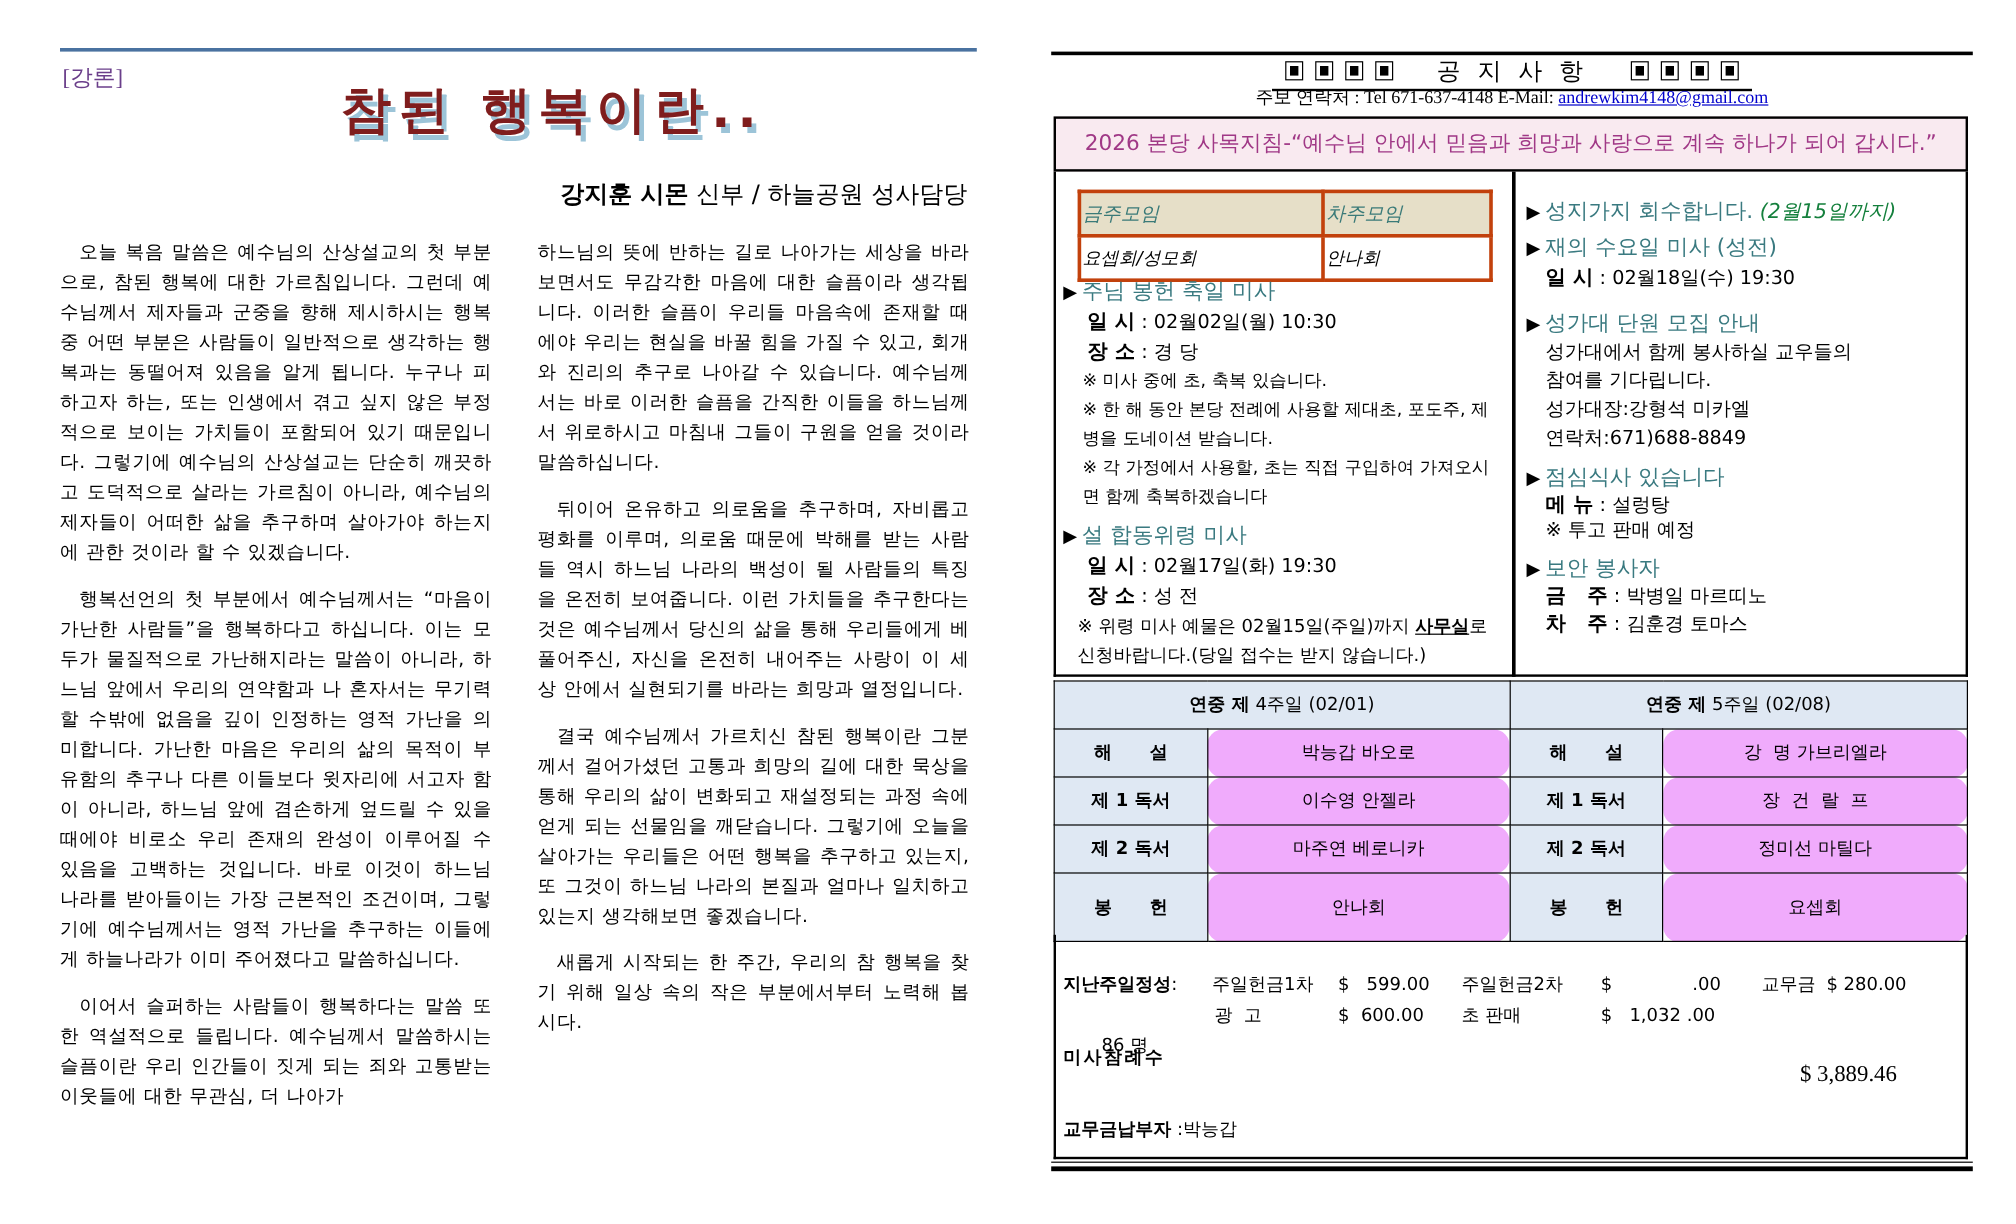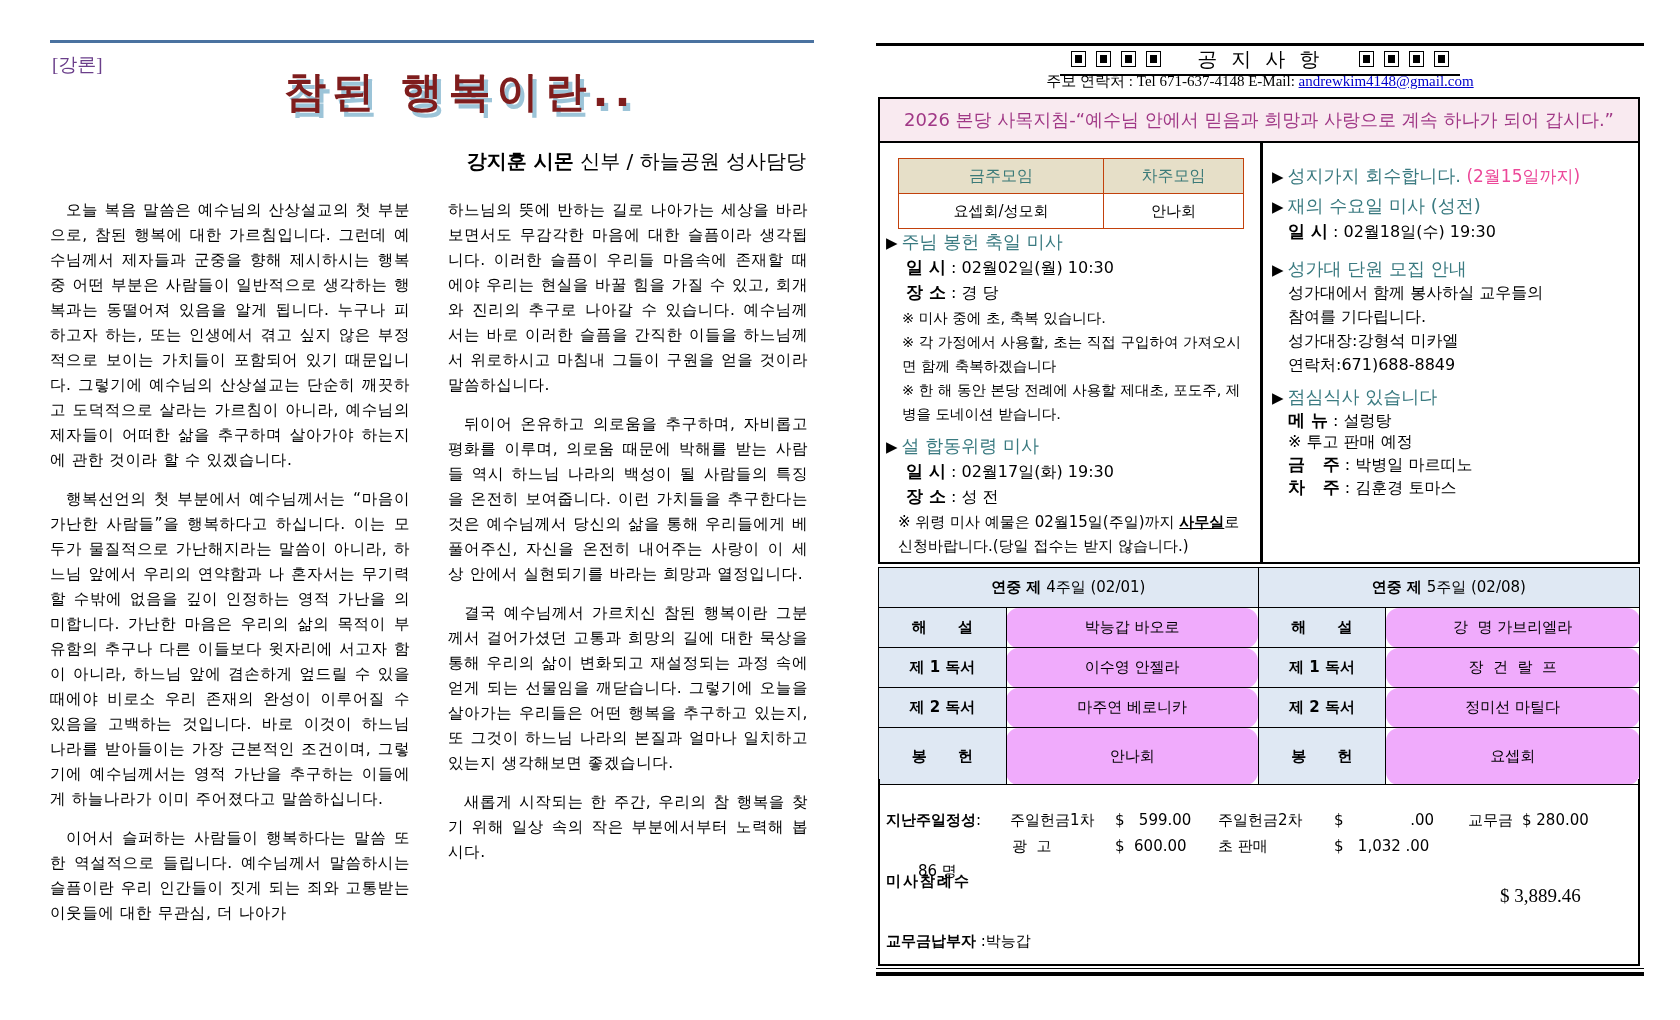--- a/index.html
+++ b/index.html
@@ -28,21 +28,21 @@
   #contact { left:876px; top:72px; width:768px; text-align:center; font-size:15px; font-family:"Liberation Serif", serif; }
   #contact a { color:#0000cc; text-decoration:underline; }
 
   #motto-box { left:878px; top:97px; width:762px; height:46px; background:#f9eaf0; border:2px solid #000;
                box-sizing:border-box; text-align:center; line-height:42px; font-size:18px; color:#a03886; }
 
   #notice-body { left:878px; top:143px; width:762px; height:421px; border:2px solid #000; border-top:none; box-sizing:border-box; }
   #vdivider { left:1260px; top:143px; width:0; height:421px; border-left:3px solid #000; }
 
   #meeting-table { left:898px; top:158px; width:346px; border-collapse:collapse; font-size:15px; }
-  #meeting-table td { border:1px solid #c2410c; text-align:center; height:32px; }
+  #meeting-table td { border:3px solid #c2410c; text-align:left; height:32px;font-style:italic; }
   #meeting-table .head td { background:#e6dfc8; color:#3a7a78; font-size:16px; }
 
   .evt-title { color:#3a7a80; font-size:18px; }
   .evt-title .arrow { color:#000; font-size:15px; margin-right:4px; }
   .evt-line { font-size:16px; }
   .evt-line b { font-weight:bold; font-size:17px; }
   .note { font-size:14.5px; line-height:24px; }
   .u { text-decoration:underline; font-weight:bold; }
 
   
@@ -106,46 +106,47 @@
     <td>안나회</td>
   </tr>
 </tbody>
   </table>
 
 <div class="abs" style="left:886px; top:230px; width:372px;">
   <div class="evt-title"><span class="arrow">▶</span><span>주님 봉헌 축일 미사</span></div>
   <div class="evt-line" style="padding-left:20px; margin-top:2px;"><b>일 시</b> : <span>02월02일(월) 10:30</span></div>
   <div class="evt-line" style="padding-left:20px; margin-top:2px;"><b>장 소</b> : <span>경 당</span></div>
   <div class="note" style="padding-left:16px; margin-top:2px;">※ 미사 중에 초, 축복 있습니다.</div>
+  <div class="note" style="padding-left:16px; padding-right:4px;">※ 한 해 동안 본당 전례에 사용할 제대초, 포도주, 제병을 도네이션 받습니다.</div>
   <div class="note" style="padding-left:16px; padding-right:4px;">※ 각 가정에서 사용할, 초는 직접 구입하여 가져오시면 함께 축복하겠습니다</div>
-  <div class="note" style="padding-left:16px; padding-right:4px;">※ 한 해 동안 본당 전례에 사용할 제대초, 포도주, 제병을 도네이션 받습니다.</div>
 </div>
 
 <div class="abs" style="left:886px; top:434px; width:372px;">
   <div class="evt-title"><span class="arrow">▶</span><span>설 합동위령 미사</span></div>
   <div class="evt-line" style="padding-left:20px; margin-top:2px;"><b>일 시</b> : <span>02월17일(화) 19:30</span></div>
   <div class="evt-line" style="padding-left:20px; margin-top:2px;"><b>장 소</b> : <span>성 전</span></div>
   <div class="note" style="padding-left:12px; margin-top:2px; font-size:15px;"><span>※ 위령 미사 예물은 02월15일(주일)까지 </span><span class="u">사무실</span><span>로 신청바랍니다.(당일 접수는 받지 않습니다.)</span></div>
 </div>
 
 <div class="abs" style="left:1272px; top:164px; width:362px;">
-  <div class="evt-title"><span class="arrow">▶</span><span>성지가지 회수합니다.</span><span style="color:#ec4899; font-size:17px;"> (2월15일까지)</span></div>
+  <div class="evt-title"><span class="arrow">▶</span><span>성지가지 회수합니다.</span><span style="color:#15803d; font-size:17px;font-style:italic;"> (2월15일까지)</span></div>
   <div class="evt-title" style="margin-top:6px;"><span class="arrow">▶</span><span>재의 수요일 미사 (성전)</span></div>
   <div class="evt-line" style="padding-left:16px; margin-top:2px;"><b>일 시</b> : <span>02월18일(수) 19:30</span></div>
 
   <div class="evt-title" style="margin-top:14px;"><span class="arrow">▶</span><span>성가대 단원 모집 안내</span></div>
   <div class="evt-line" style="padding-left:16px; line-height:24px;">성가대에서 함께 봉사하실 교우들의</div>
   <div class="evt-line" style="padding-left:16px; line-height:24px;">참여를 기다립니다.</div>
   <div class="evt-line" style="padding-left:16px; line-height:24px;">성가대장:강형석 미카엘</div>
   <div class="evt-line" style="padding-left:16px; line-height:24px;">연락처:671)688-8849</div>
 
   <div class="evt-title" style="margin-top:8px;"><span class="arrow">▶</span><span>점심식사 있습니다</span></div>
   <div class="evt-line" style="padding-left:16px;"><b>메 뉴</b> : <span>설렁탕</span></div>
   <div class="evt-line" style="padding-left:16px;">※ 투고 판매 예정</div>
 
+  <div class="evt-title" style="margin-top:8px;"><span class="arrow">▶</span><span>보안 봉사자</span></div>
   <div class="evt-line" style="padding-left:16px; white-space:pre;"><b>금   주</b> : <span>박병일 마르띠노</span></div>
   <div class="evt-line" style="padding-left:16px; white-space:pre;"><b>차   주</b> : <span>김훈경 토마스</span></div>
 </div>
 
 <table class="abs" id="sched">
   <tbody>
       <tr class="hd">
     <td colspan="2"><b>연중 제</b> <span>4주일</span><span> (02/01)</span></td>
     <td colspan="2"><b>연중 제</b> <span>5주일</span><span> (02/08)</span></td>
   </tr>

